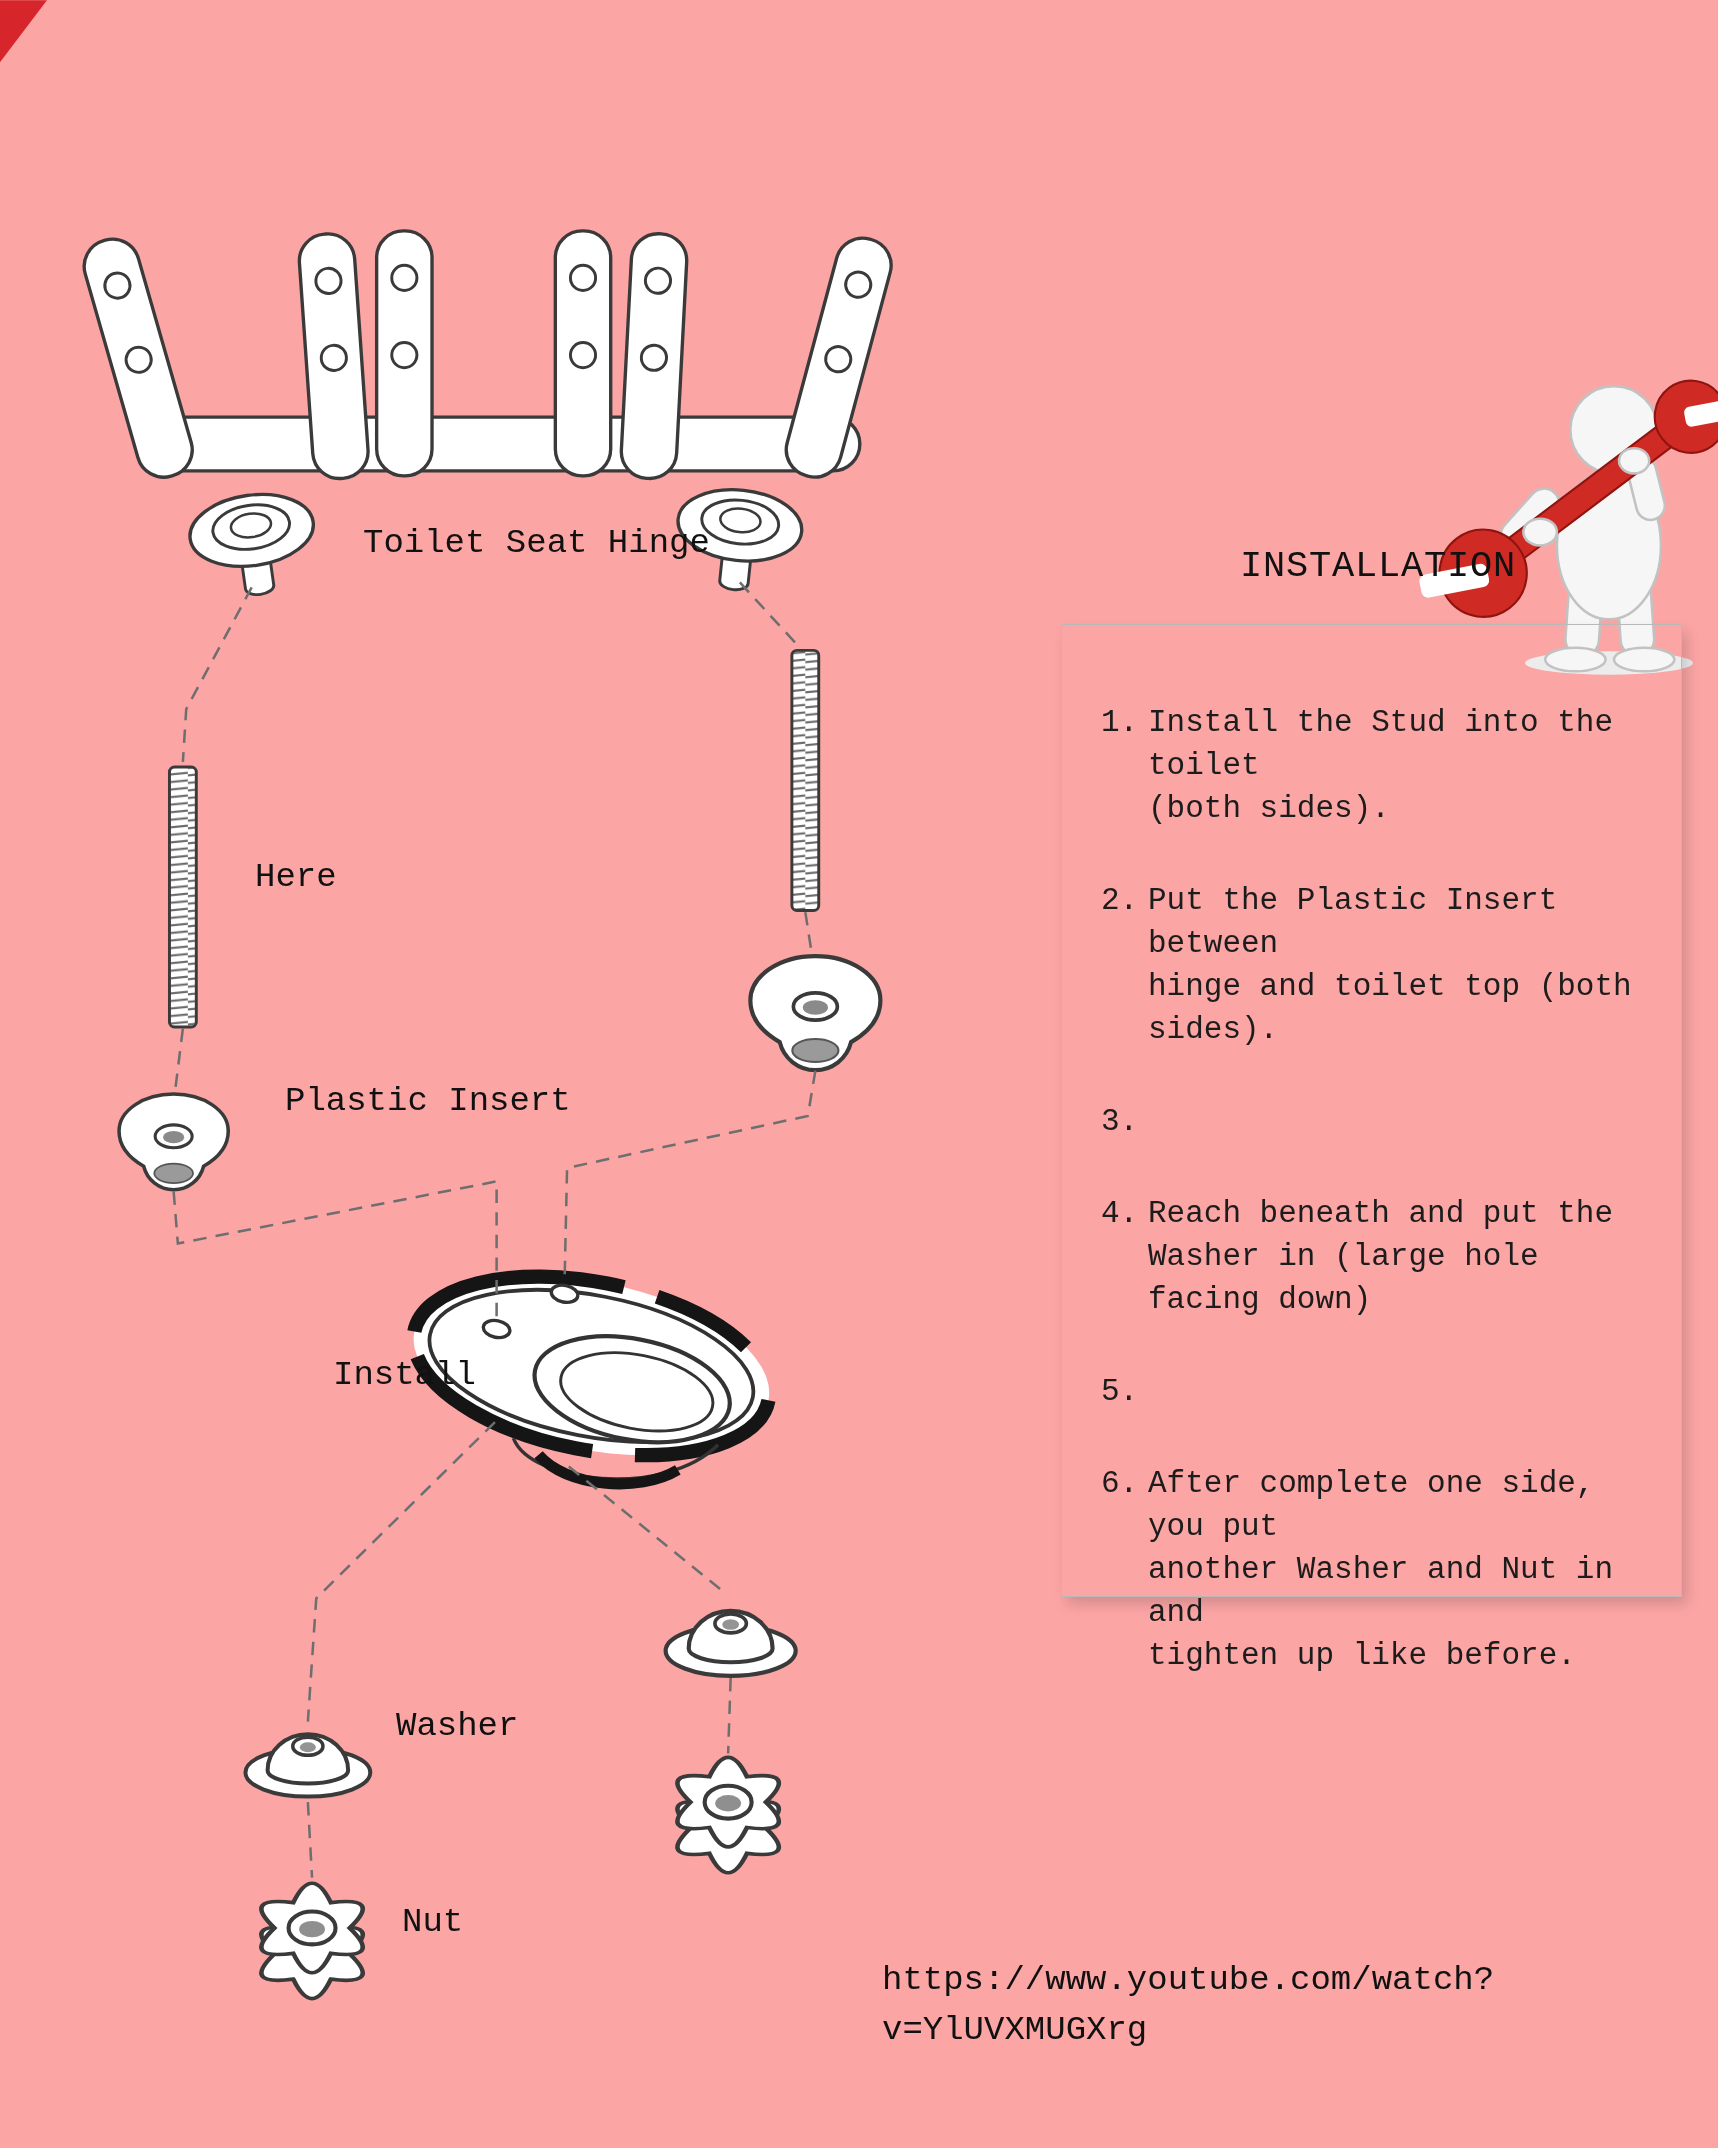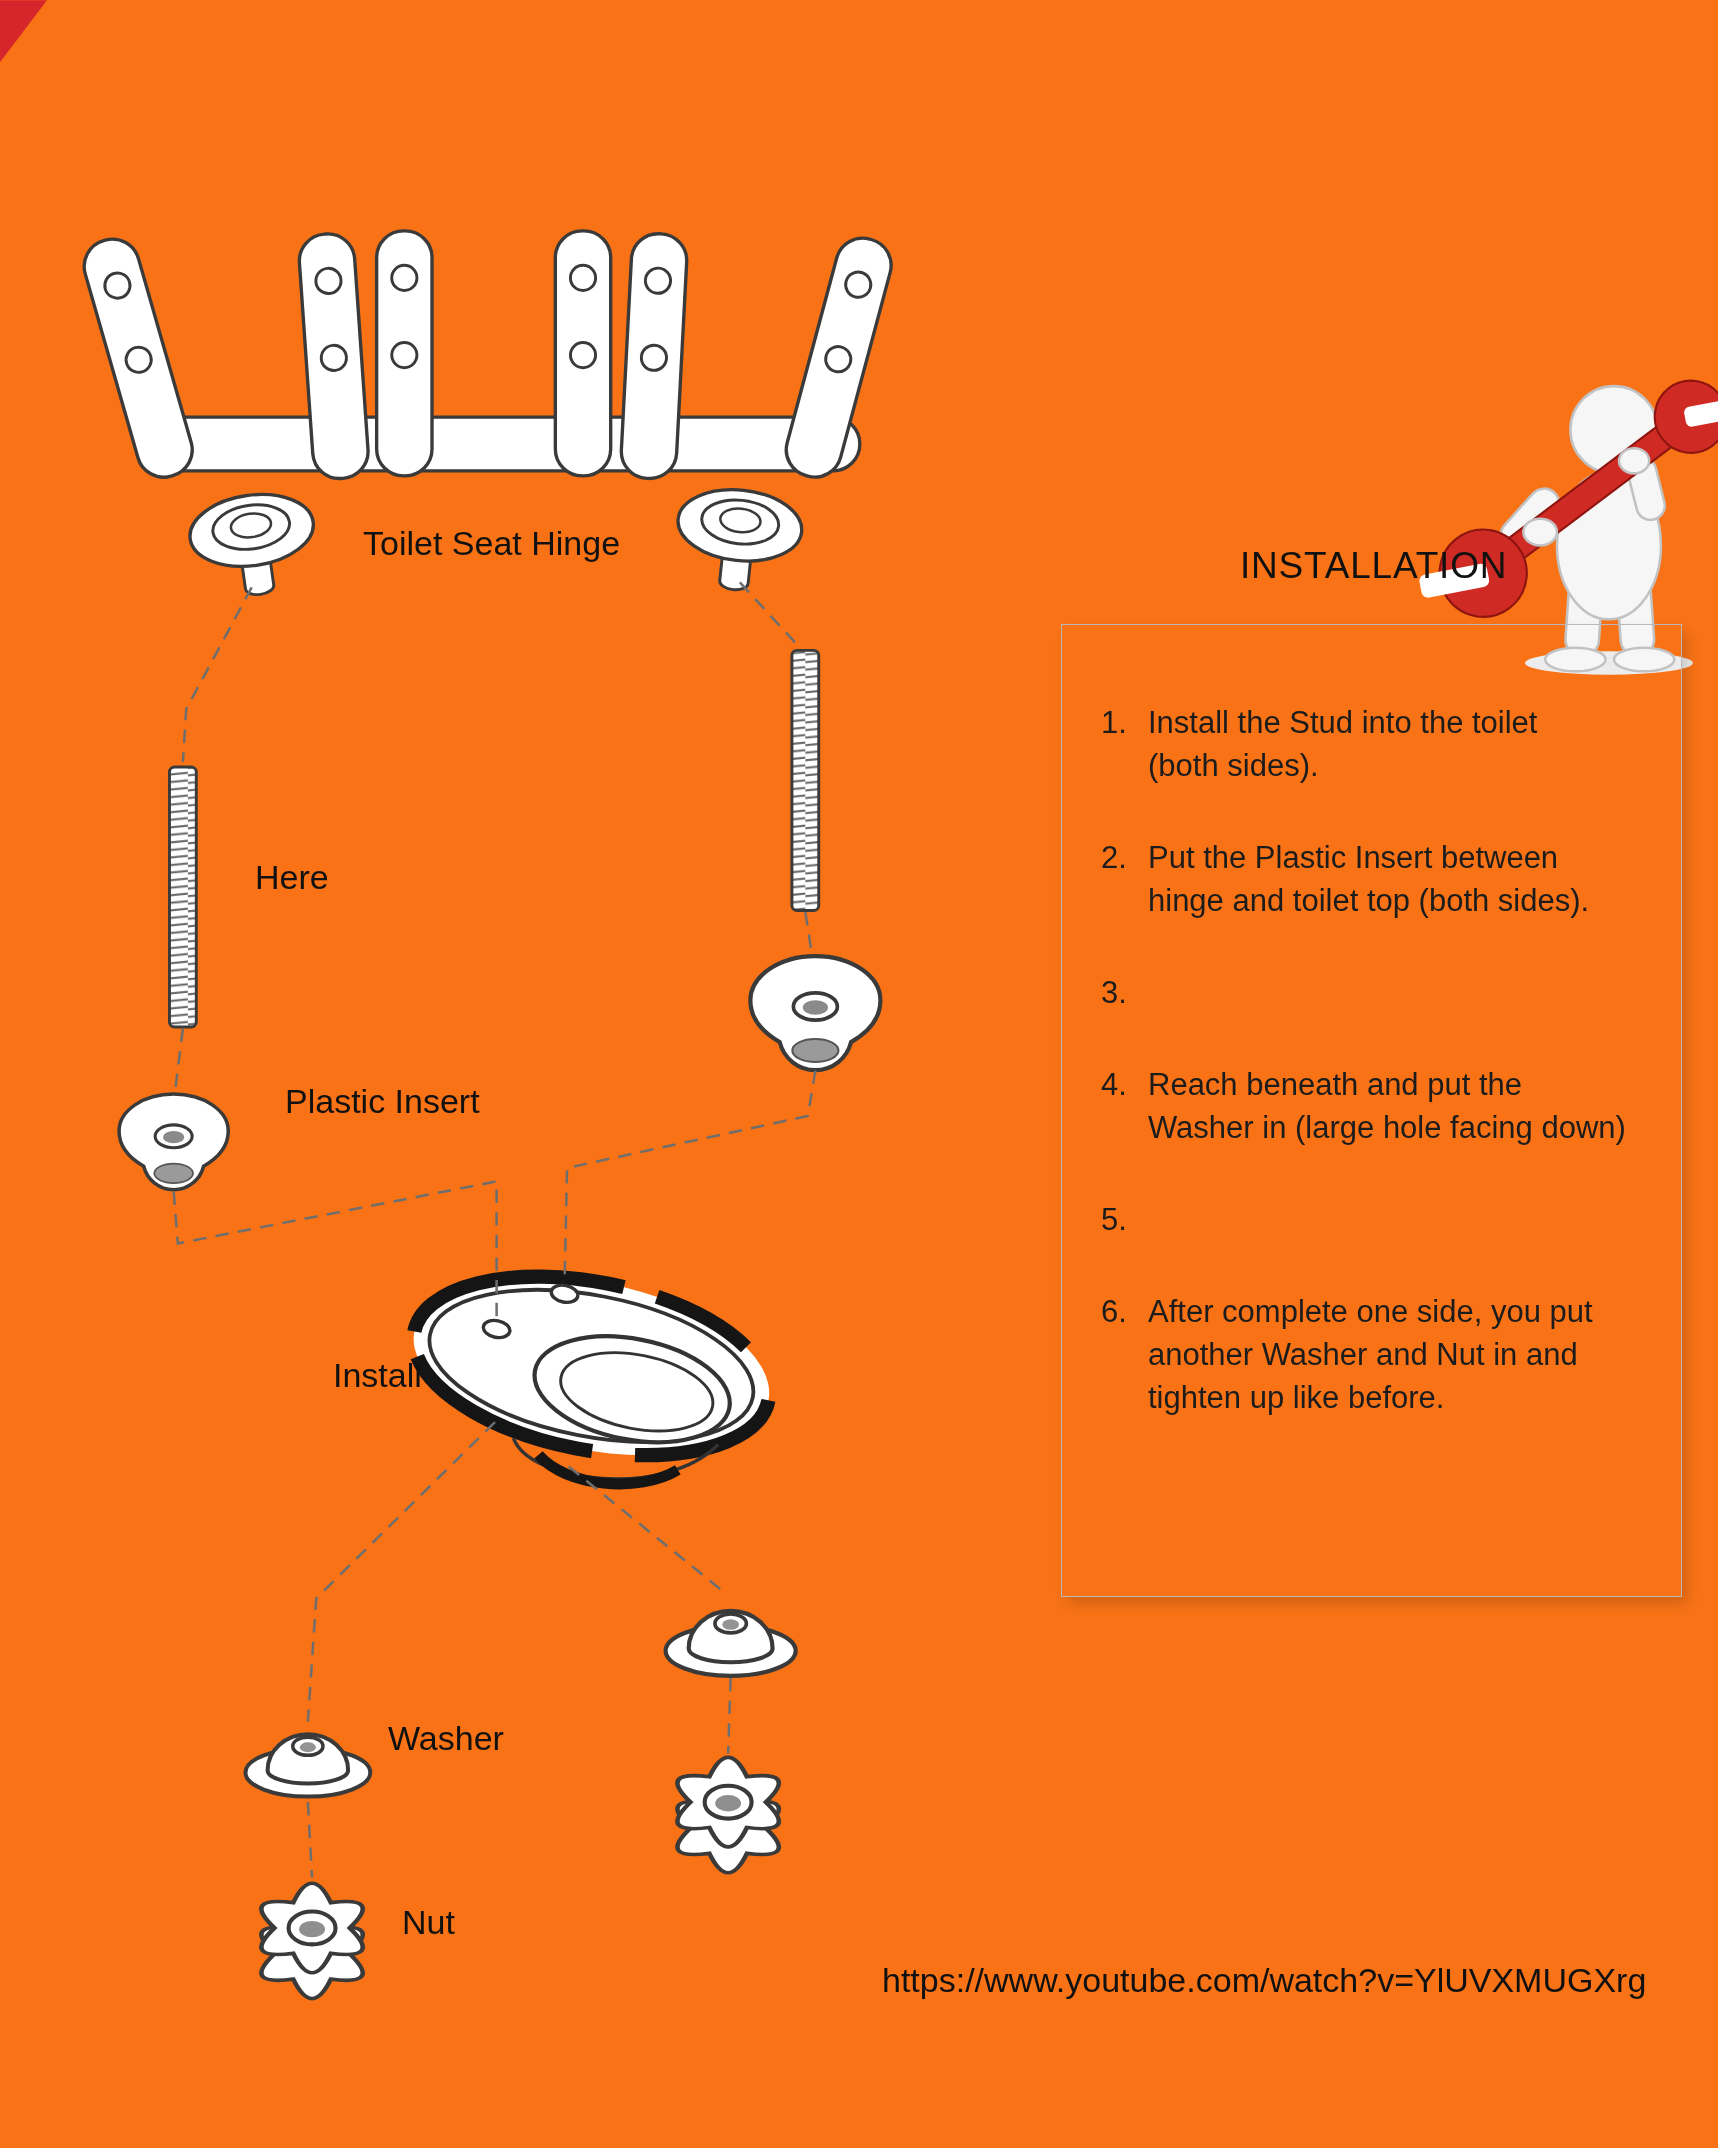--- a/index.html
+++ b/index.html
@@ -1,27 +1,27 @@
 <!DOCTYPE html>
 <html style="font-size:13.4px"><head>
 <meta charset="utf-8">
 <style>
   html, body { margin: 0; padding: 0; background: #fff; }
   .page {
     position: relative; width: 1718px; height: 2148px; overflow: hidden;
-    background: #f97316; color: #111;
-    font-family: Liberation Sans, sans-serif;
+    background: #fca5a5; color: #111;
+    font-family: Liberation Mono, monospace;
   }
   .diagram-svg { position: absolute; left: 0; top: 0; width: 1718px; height: 2148px; }
   .part-label { position: absolute; font-size: 34px; color: #111; white-space: nowrap; }
   #lbl-hinge  { left: 363px;  top: 524px; }
   #lbl-stud   { left: 255px;  top: 858px; }
   #lbl-insert { left: 285px;  top: 1082px; }
   #lbl-toilet { left: 333px;  top: 1356px; }
-  #lbl-washer { left: 388px;  top: 1707px; margin-top: 12px; }
+  #lbl-washer { left: 396px;  top: 1707px; }
   #lbl-nut    { left: 402px;  top: 1903px; }
   .install-heading {
     position: absolute; left: 1240px; top: 545px;
     font-size: 37px; letter-spacing: 0.8px; color: #111;
   }
   .instructions-box {
     position: absolute; left: 1061px; top: 624px; width: 621px; height: 973px;
     border: 1.7px solid #b9b9b9; box-sizing: border-box;
     box-shadow: 5.9px 7.6px 13.4px rgba(0,0,0,0.16);
     padding: 76px 32px 0 39px; background: transparent;

